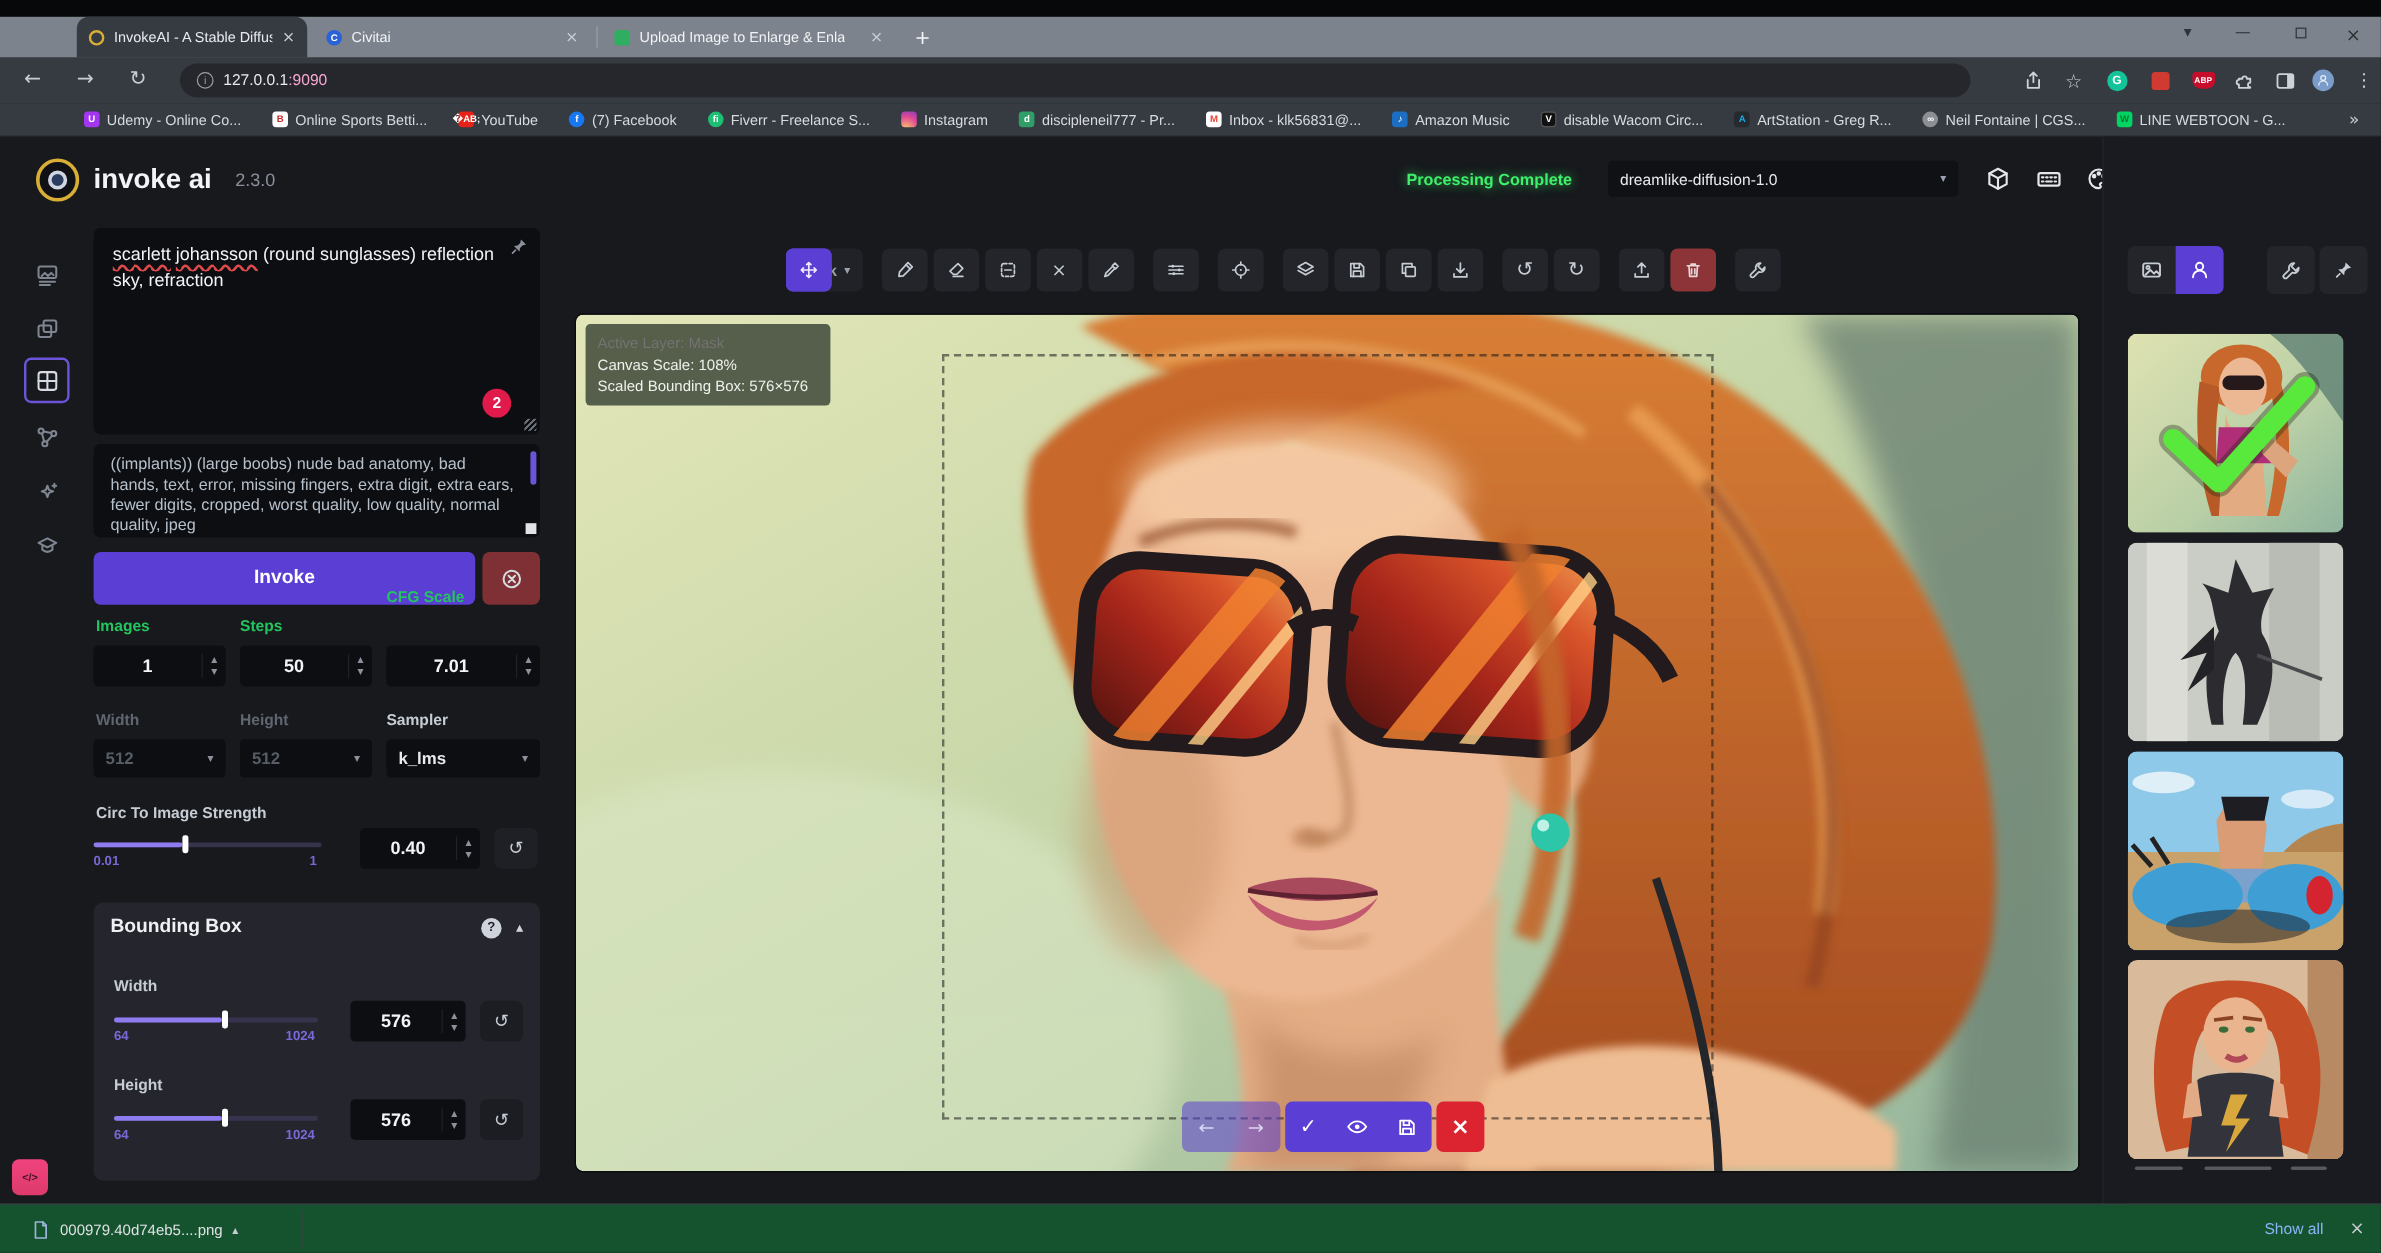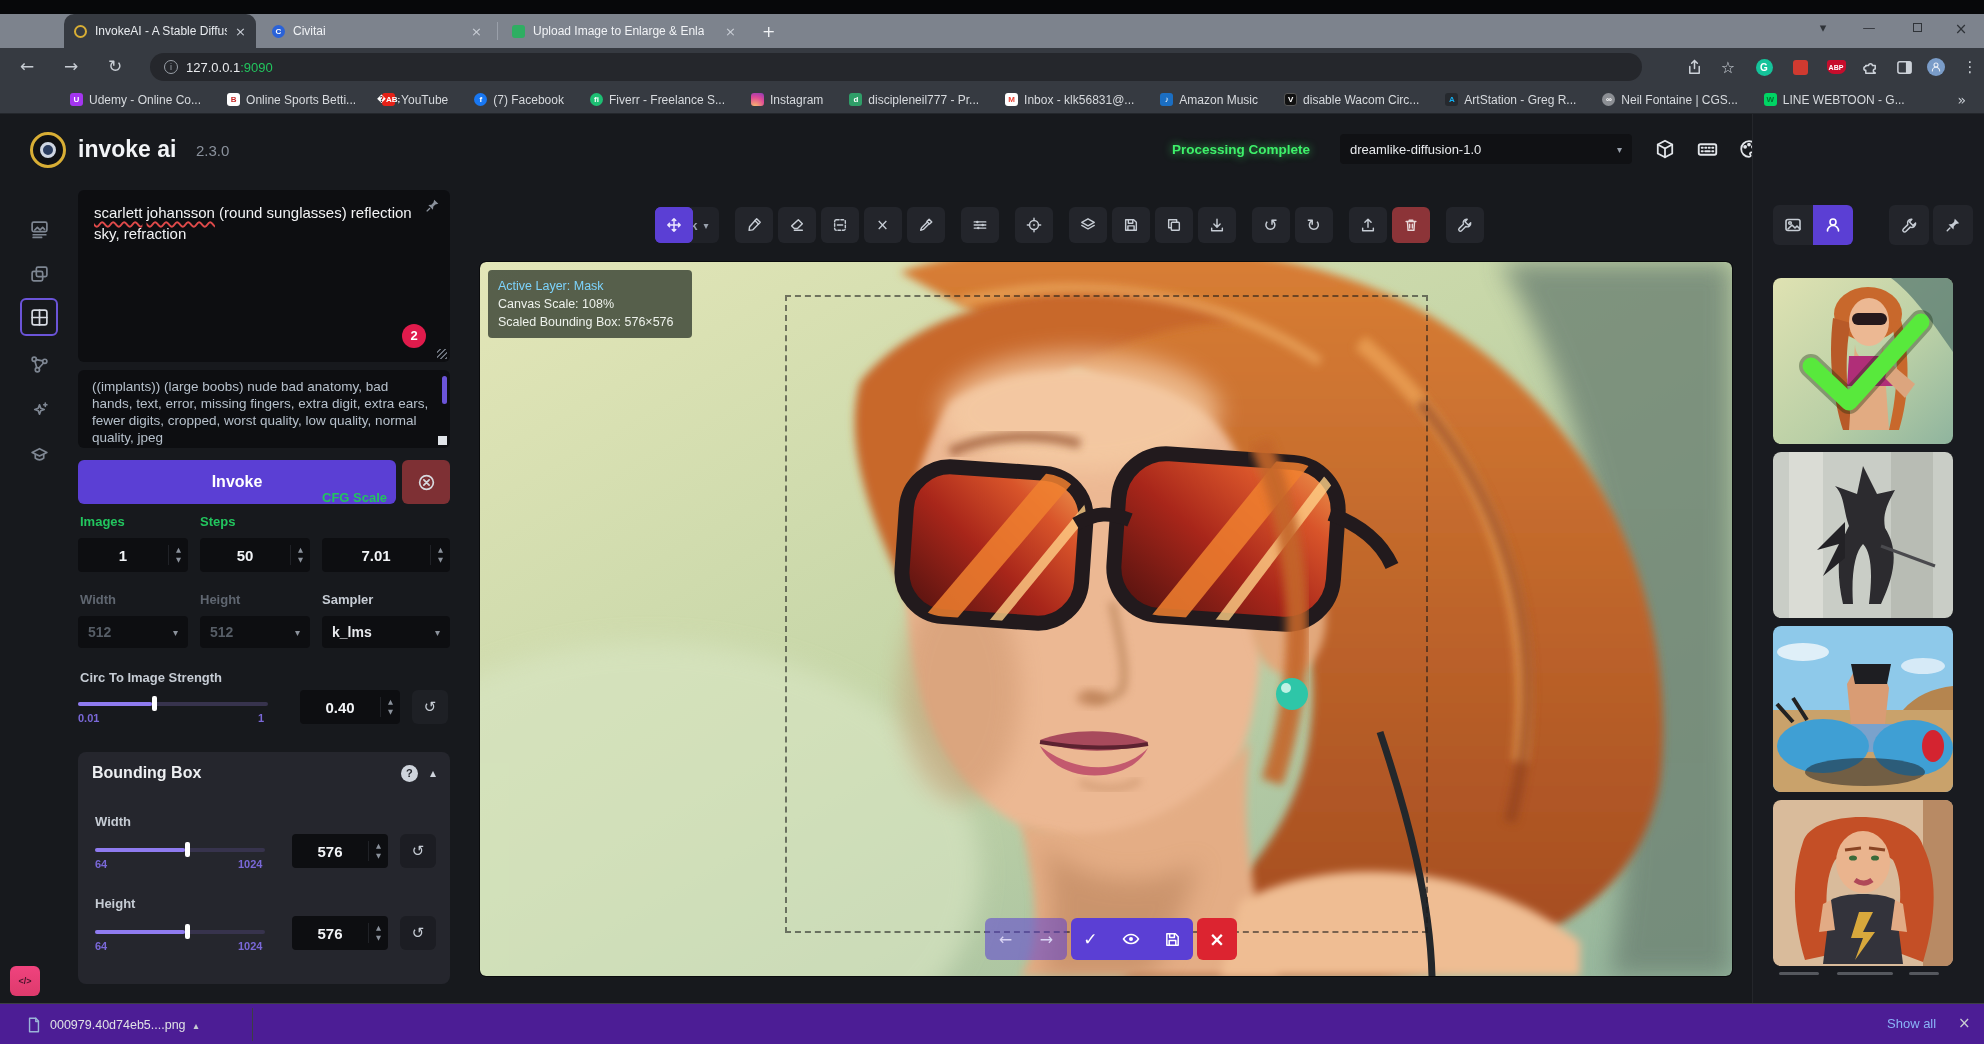--- a/index.html
+++ b/index.html
@@ -14,21 +14,21 @@
   .tab{position:absolute;top:0;height:34px;display:flex;align-items:center;gap:8px;padding:0 10px;font-size:12px;color:#f1f3f6}
   .tab.active{background:#363a41;border-radius:10px 10px 0 0;color:#e8ebef}
   .tab .close{margin-left:auto;color:#c9ced6;font-size:13px}
   .tabsep{position:absolute;top:8px;width:1px;height:18px;background:#9aa0aa}
   .winbtn{position:absolute;top:6px;color:#2f3338;font-size:13px;width:22px;text-align:center}
   #toolbar{left:0;top:48px;width:1984px;height:38px;background:#363a41}
   .navic{position:absolute;top:8px;color:#c7ccd3;font-size:17px}
   #addr{left:150px;top:5px;width:1492px;height:28px;background:#25272c;border-radius:14px;display:flex;align-items:center;gap:8px;padding:0 14px;position:absolute}
   .info-i{width:14px;height:14px;border:1.4px solid #9aa0a8;border-radius:50%;color:#9aa0a8;font-size:9px;display:flex;align-items:center;justify-content:center}
   #addr .host{color:#e8eaed;font-size:13px}
-  #addr .port{color:#22c55e;font-size:13px}
+  #addr .port{color:#f9a8d4;font-size:13px}
   .extic{position:absolute;top:9px;width:20px;height:20px;display:flex;align-items:center;justify-content:center;color:#cdd2d9}
   #bookmarks{left:0;top:86px;width:1984px;height:28px;background:#363a41;display:flex;align-items:center;gap:26px;padding:0 0 0 70px;border-bottom:1px solid #23262b}
   .bm{display:flex;align-items:center;gap:6px;font-size:12px;color:#d7dade;white-space:nowrap}
   .fav{width:13px;height:13px;border-radius:3px;display:flex;align-items:center;justify-content:center;font-size:8px;font-weight:bold;color:#fff;flex:0 0 auto}
   
   #app{left:0;top:114px;width:1772px;height:889px;background:#17191d;position:absolute}
   #logo{left:30px;top:18px;width:36px;height:36px;border:3px solid #d8ae35;border-radius:50%;display:flex;align-items:center;justify-content:center;background:#101114}
   #logo .in{width:16px;height:16px;border:3px solid #cfd6e2;border-radius:50%;background:#2b3d5f}
   .brand{left:78px;top:22px;font-size:23px;font-weight:bold;color:#f2f4f7;position:absolute}
   .ver{left:196px;top:28px;font-size:15px;color:#8a919c;position:absolute}
@@ -74,35 +74,35 @@
   .qmark{width:17px;height:17px;border-radius:50%;background:#cfd4dc;color:#25262d;font-size:11px;font-weight:bold;display:flex;align-items:center;justify-content:center}
   
   #cv-toolbar{position:absolute;left:655px;top:93px;height:36px;display:flex;gap:5px;align-items:center}
   .chip{height:36px;background:#202228;border-radius:6px;display:flex;align-items:center;gap:6px;padding:0 10px;color:#9aa2ad;font-size:13px;font-weight:bold}
   .tbtn{width:38px;height:36px;background:#23252b;border-radius:6px;color:#c6ccd4;display:flex;align-items:center;justify-content:center;font-size:15px}
   .tbtn.sel{background:#5b3fd4;color:#efeaff}
   .tbtn.danger{background:#8c3438;color:#e8d7d8}
   .gap{width:6px}
   #cv-img{position:absolute;left:480px;top:148px;width:1252px;height:714px;border-radius:6px;overflow:hidden;outline:1px solid #0a0b0d}
   #cv-overlay{position:absolute;left:488px;top:156px;width:204px;background:rgba(62,72,56,.85);border-radius:4px;padding:7px 10px;font-size:12.5px;line-height:1.45;color:#eef2ec}
-  #cv-overlay .l1{color:#7dd3fc}
+  #cv-overlay .l1{color:#737373}
   #bboxdash{position:absolute;left:785px;top:181px;width:643px;height:638px;border:2px dashed rgba(25,25,25,.55)}
   #staging{position:absolute;left:985px;top:804px;height:42px;display:flex;gap:4px}
   .stgchip{height:42px;border-radius:6px;display:flex;align-items:center;justify-content:space-around;color:#fff}
   #stg-arrows{width:82px;background:rgba(91,63,212,.55);color:#d9d4f4}
   #stg-main{width:122px;background:#5b3fd4}
   #stg-x{width:40px;background:#dc2430;font-size:19px;font-weight:bold}
   
   #rpanel{position:absolute;left:1752px;top:0;width:232px;height:889px;border-left:1px solid #24262b;background:#191b20}
   .gbtn{position:absolute;top:91px;width:40px;height:40px;background:#23252b;color:#c6ccd4;display:flex;align-items:center;justify-content:center}
   .gbtn.sel{background:#5b3fd4;color:#fff}
   .gthumb{position:absolute;left:20px;width:180px;height:166px;border-radius:8px;overflow:hidden;background:#000}
   .gdash{position:absolute;height:3px;background:#55585e;border-radius:2px}
   
-  #dlbar{position:absolute;left:0;top:1003px;width:1984px;height:41px;background:#4c1d95;border-top:1px solid #3c3f44}
+  #dlbar{position:absolute;left:0;top:1003px;width:1984px;height:41px;background:#14532d;border-top:1px solid #3c3f44}
   #dlchip{position:absolute;left:16px;top:7px;height:28px;display:flex;align-items:center;gap:8px;padding:0 10px;color:#dfe1e5;font-size:12.5px}
   #dlsep{position:absolute;left:252px;top:4px;width:1px;height:33px;background:#3c3f44}
   #showall{position:absolute;left:1887px;top:12px;color:#8ab4f8;font-size:13px}
   #dlclose{position:absolute;left:1958px;top:10px;color:#c7ccd2;font-size:15px}
 </style>
 </head>
 <body>
 
 <div class="abs" id="titlebar"></div>
 

